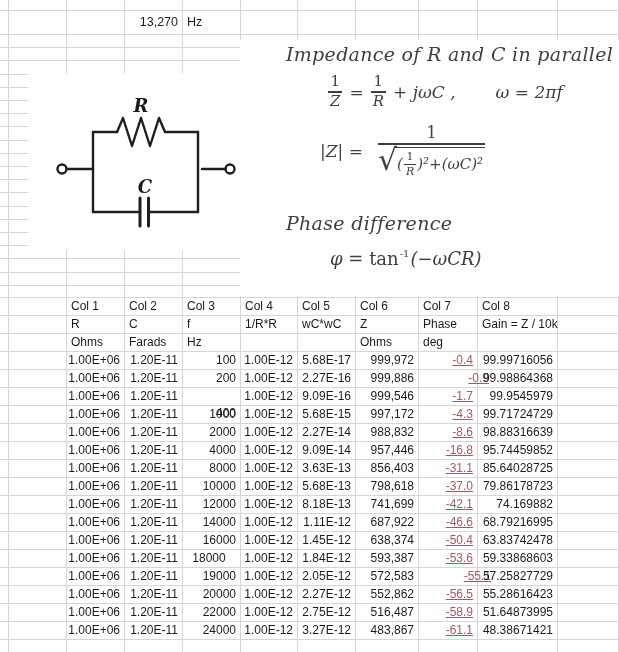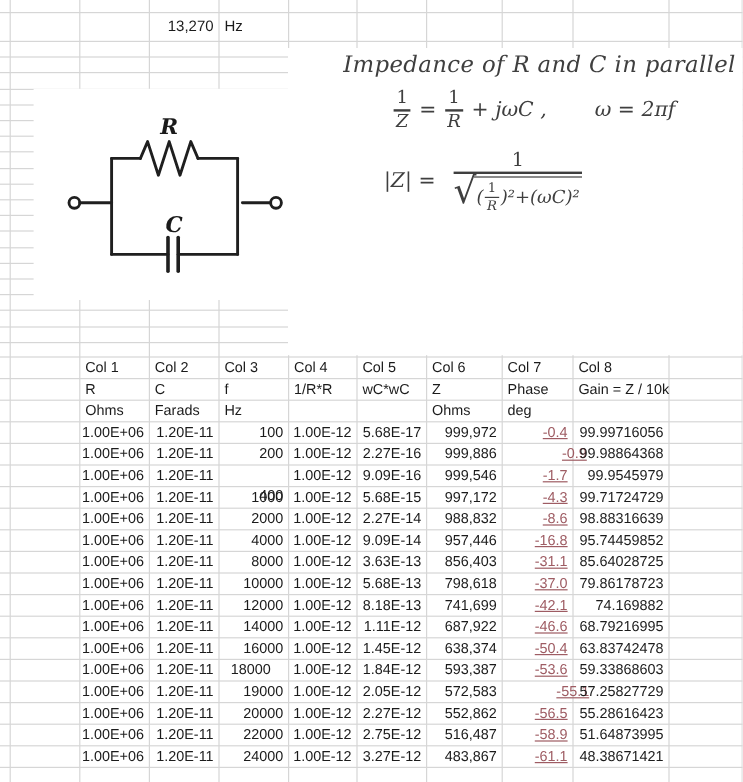--- a/index.html
+++ b/index.html
@@ -160,21 +160,25 @@
               <span class="fn">1</span>
               <span class="fb"></span>
               <span class="fd">R</span>
             </span>
             <span>)²+(ωC)²</span>
           </span>
         </span>
       </span>
     </div>
 
-
+    <div class="abs m-title" style="left:46px;top:172px;">Phase difference</div>
+
+    <div class="abs m-phase" style="left:90px;top:208px;">
+      <span class="mt">φ = </span><span class="up">tan</span><sup>-1</sup><span class="mt">(−ωCR)</span>
+    </div>
   </div>
 
   <div id="cells">
       <div class="cell h" style="top: 297px; left: 71px; width: 52px;">Col 1</div>
       <div class="cell h" style="top: 315px; left: 71px; width: 52px;">R</div>
       <div class="cell h" style="top: 333px; left: 71px; width: 52px;">Ohms</div>
       <div class="cell h" style="top: 297px; left: 129px; width: 52px;">Col 2</div>
       <div class="cell h" style="top: 315px; left: 129px; width: 52px;">C</div>
       <div class="cell h" style="top: 333px; left: 129px; width: 52px;">Farads</div>
       <div class="cell h" style="top: 297px; left: 187px; width: 52px;">Col 3</div>

